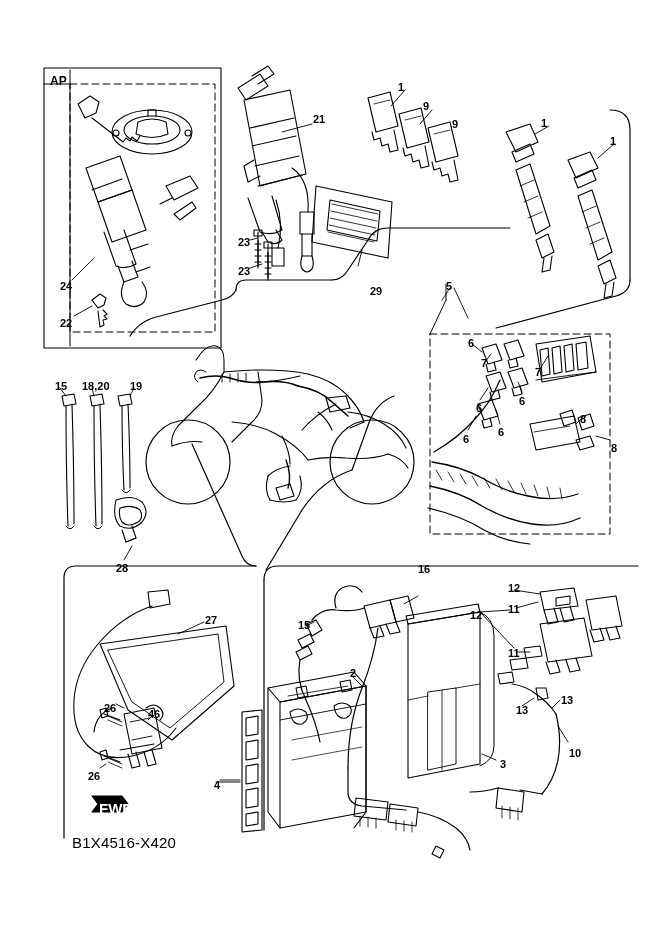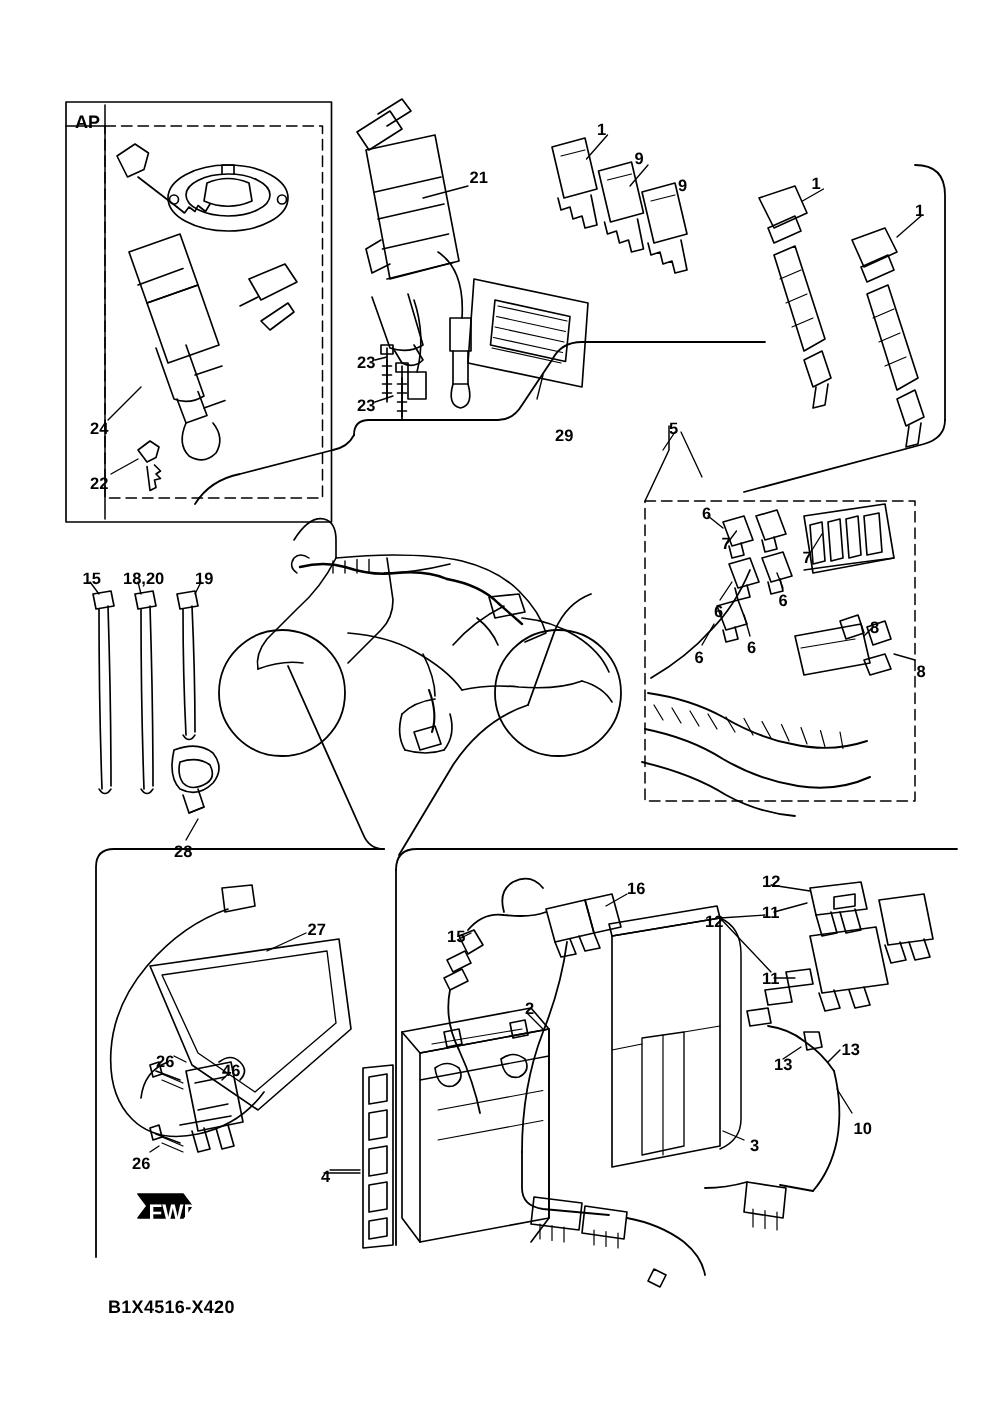--- a/index.html
+++ b/index.html
@@ -29,26 +29,25 @@
     font-family: "Liberation Sans", sans-serif;
     font-size: 11px;
     font-weight: bold;
     color: #000000;
     white-space: nowrap;
     line-height: 1;
   }
   .partcode {
     position: absolute;
     font-family: "Liberation Sans", sans-serif;
-    font-size: 12px;
-    font-weight: bold;
+    font-size: 15px;
+    font-weight: normal;
     letter-spacing: 0.2px;
     color: #000000;
     white-space: nowrap;
-    margin-top: 30px;
   }
   .apbox-label {
     position: absolute;
     font-family: "Liberation Sans", sans-serif;
     font-size: 12px;
     font-weight: bold;
     color: #000000;
   }
   .fwd-label {
     position: absolute;
@@ -451,21 +450,21 @@
       <div class="lbl" style="left: 55px; top: 381px;">15</div>
       <div class="lbl" style="left: 82px; top: 381px;">18,20</div>
       <div class="lbl" style="left: 130px; top: 381px;">19</div>
       <div class="lbl" style="left: 116px; top: 563px;">28</div>
       <div class="lbl" style="left: 205px; top: 615px;">27</div>
       <div class="lbl" style="left: 104px; top: 703px;">26</div>
       <div class="lbl" style="left: 148px; top: 709px;">46</div>
       <div class="lbl" style="left: 88px; top: 771px;">26</div>
       <div class="lbl" style="left: 214px; top: 780px;">4</div>
       <div class="lbl" style="left: 298px; top: 620px;">15</div>
-      <div class="lbl" style="left: 418px; top: 588px; text-align: center;">16</div>
+      <div class="lbl" style="left: 418px; top: 564px; text-align: center;">16</div>
       <div class="lbl" style="left: 350px; top: 668px;">2</div>
       <div class="lbl" style="left: 500px; top: 759px;">3</div>
       <div class="lbl" style="left: 508px; top: 583px;">12</div>
       <div class="lbl" style="left: 470px; top: 610px;">12</div>
       <div class="lbl" style="left: 508px; top: 604px;">11</div>
       <div class="lbl" style="left: 508px; top: 648px;">11</div>
       <div class="lbl" style="left: 516px; top: 705px;">13</div>
       <div class="lbl" style="left: 561px; top: 695px;">13</div>
       <div class="lbl" style="left: 569px; top: 748px;">10</div>
     </div>

